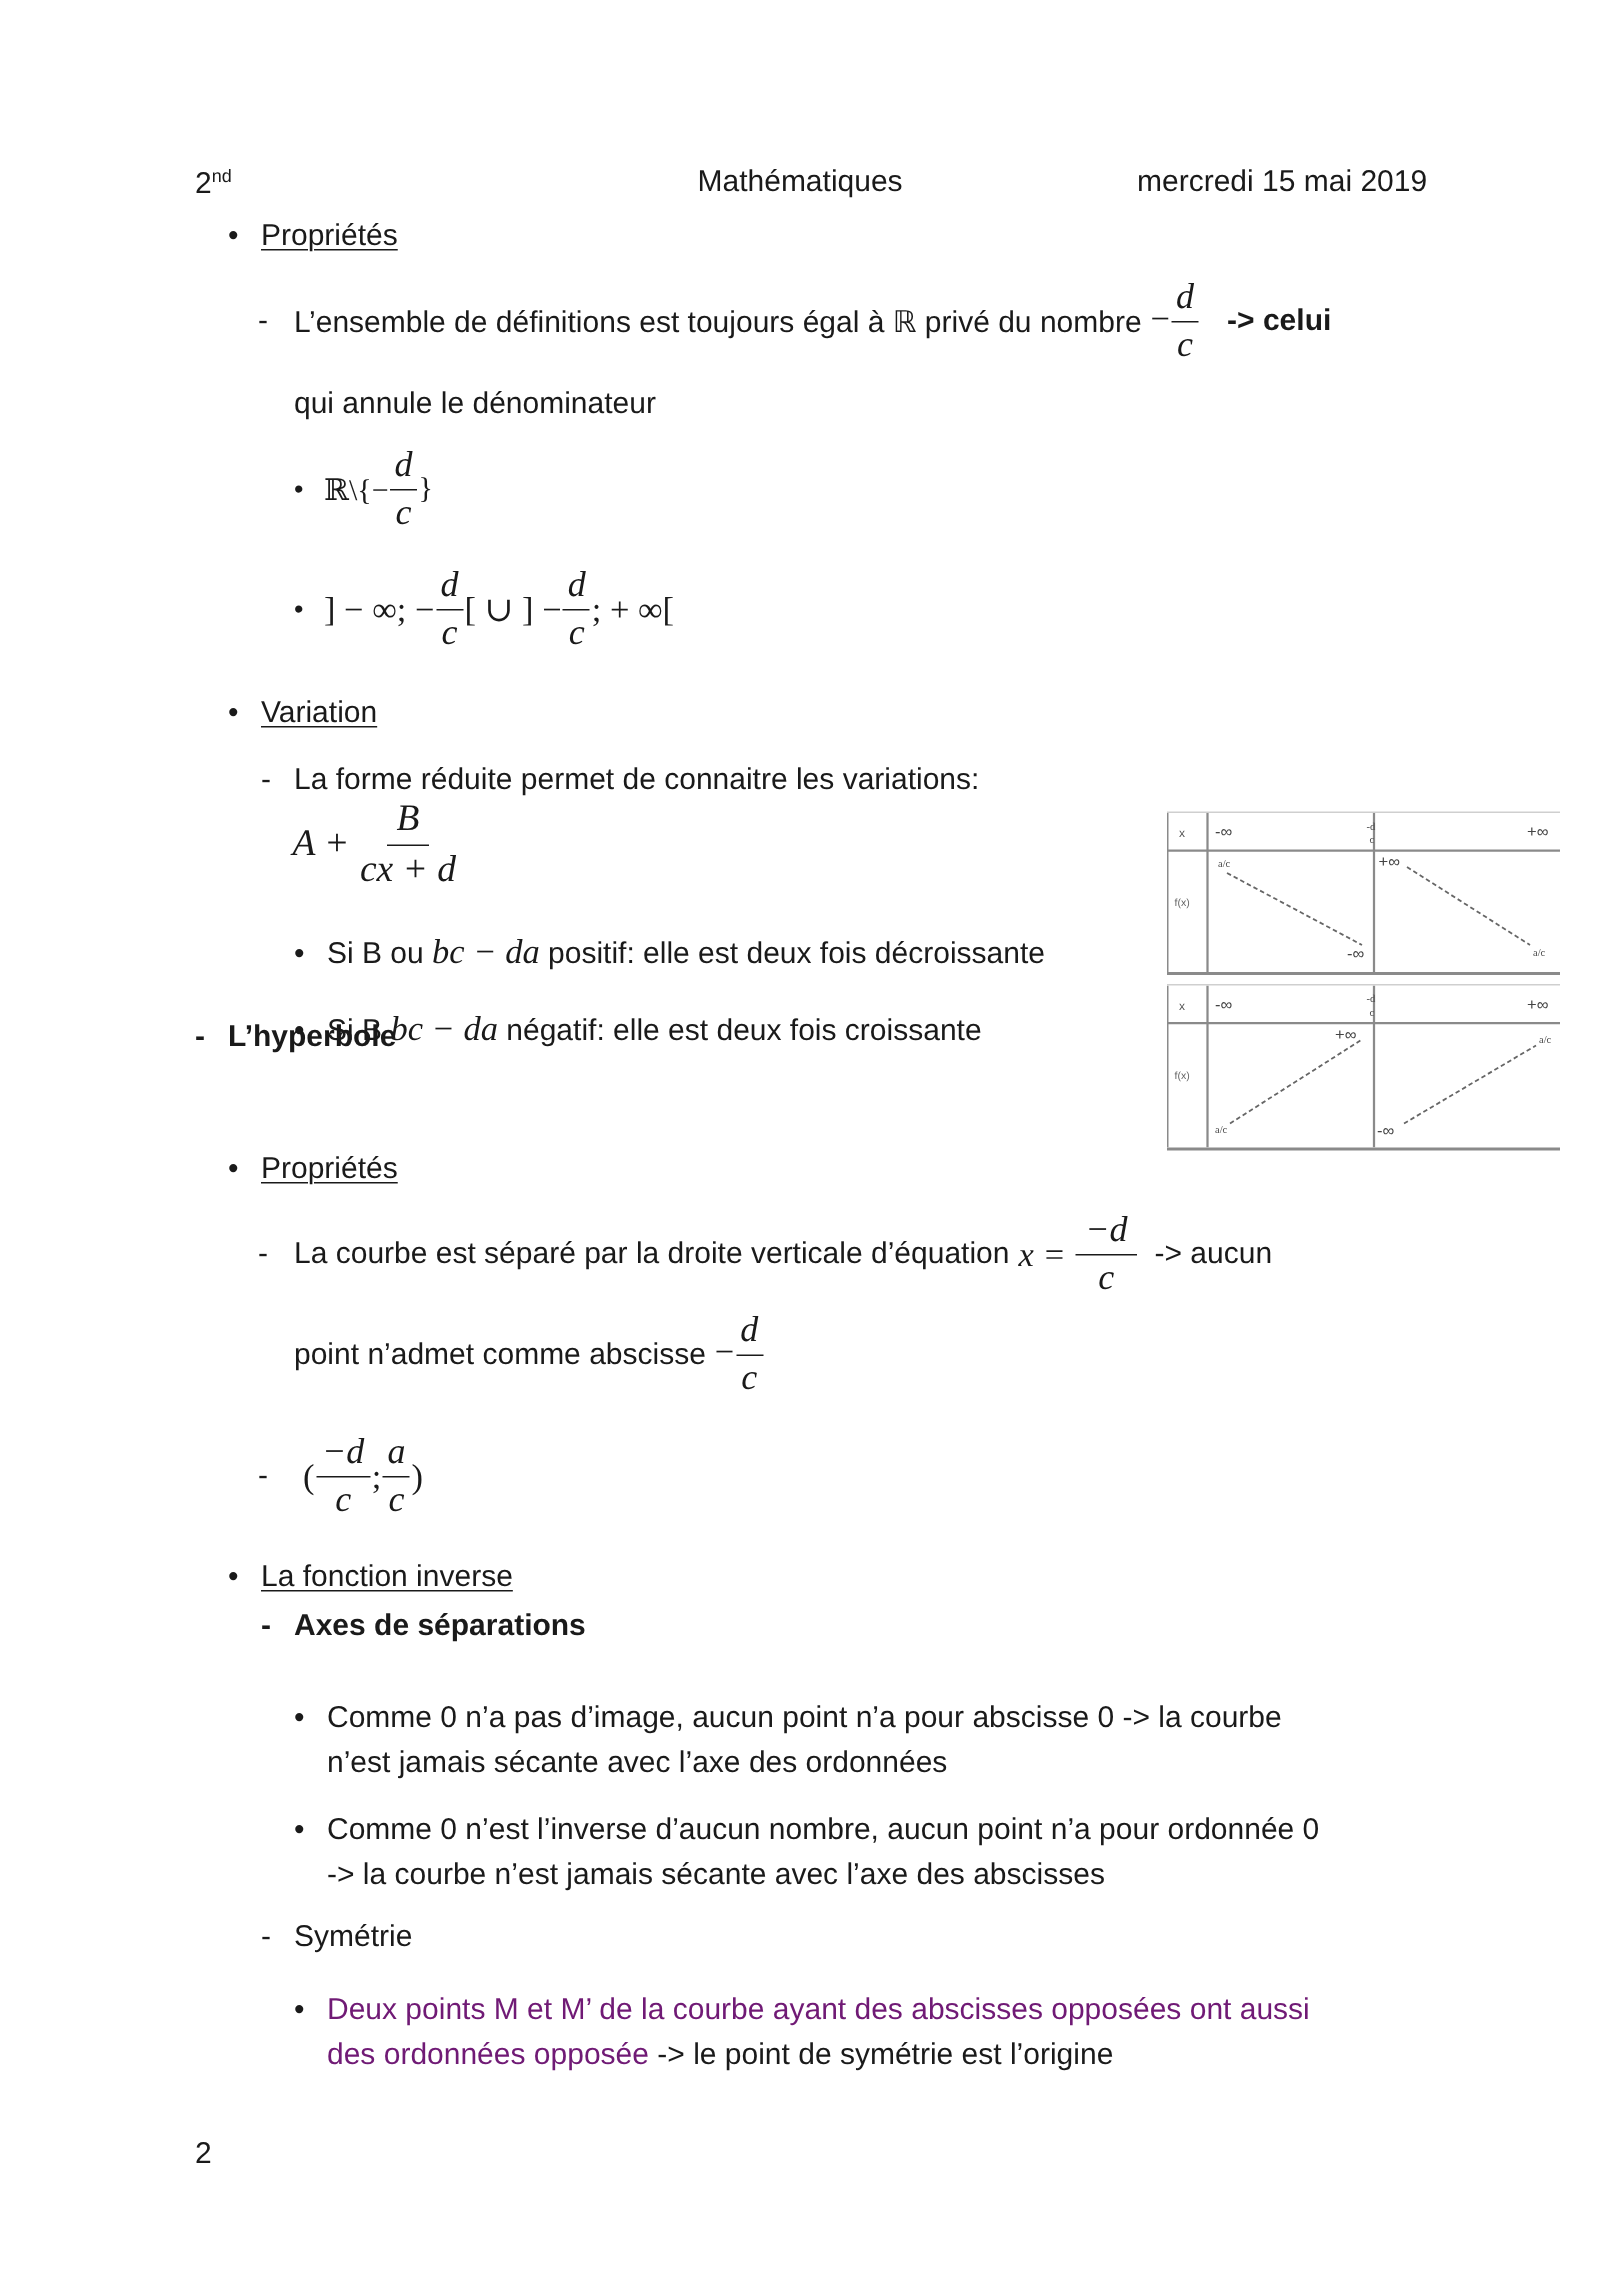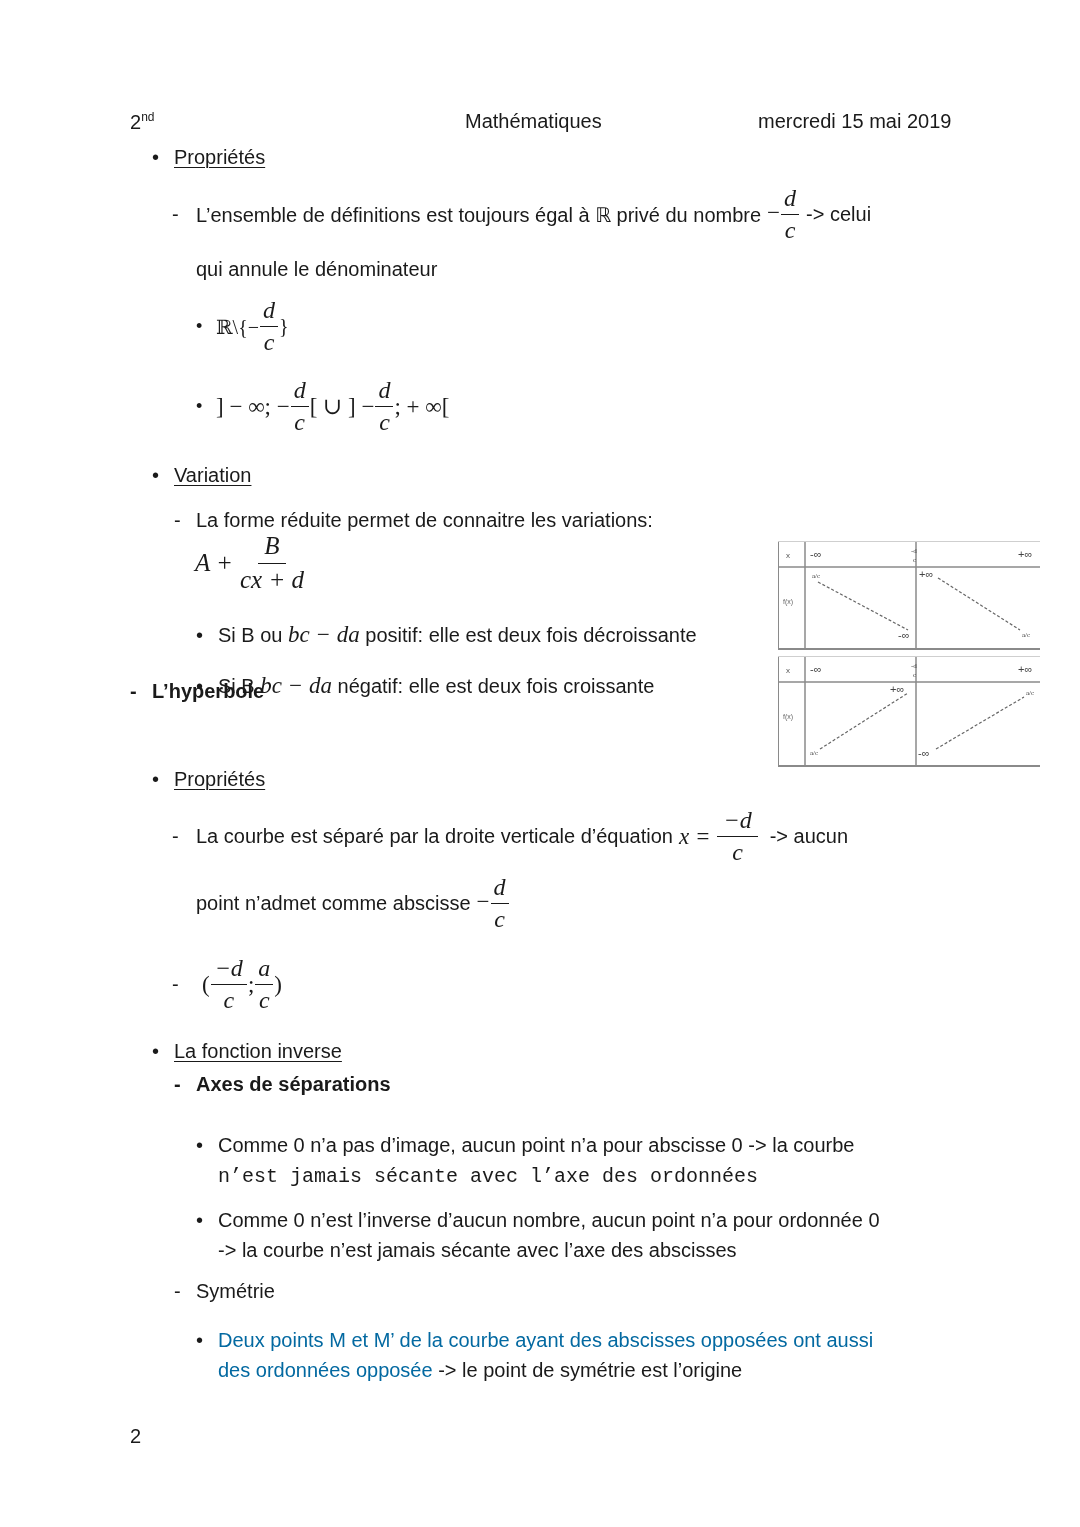--- a/index.html
+++ b/index.html
@@ -7,21 +7,21 @@
          font-family: "Liberation Sans", "DejaVu Sans", sans-serif; color: #1a1a1a; font-size: 20px; }
   .abs { position: absolute; white-space: nowrap; }
   .u { text-decoration: underline; text-underline-offset: 3px; text-decoration-thickness: 1px; }
   .math { font-family: "Liberation Serif", "DejaVu Serif", serif; font-style: italic; font-size: 23px; }
   .mathn { font-family: "Liberation Serif", "DejaVu Serif", serif; font-size: 23px; }
   .frac { display: inline-flex; flex-direction: column; align-items: center; vertical-align: middle;
           font-family: "Liberation Serif", "DejaVu Serif", serif; font-style: italic; font-size: 24px; line-height: 1.05; margin: 0 1px; }
   .frac .num { padding: 0 2px 3px 2px; border-bottom: 1.6px solid #1a1a1a; min-width: 14px; text-align: center; }
   .frac .den { padding: 3px 2px 0 2px; text-align: center; }
   .bullet-dot { display: inline-block; width: 22px; }
-  .red { color: #0369a1; }
+  .red { color: #701a75; }
   .bold { font-weight: bold; }
   .vtable { position: absolute; background: #fff; border-top: 1px solid #cfcfcf; border-bottom: 2px solid #8a8a8a; }
   sup { font-size: 12px; }
 </style>
 </head>
 <body>
 
 <div class="abs" style="left:130px; top:110px;">
   <span>2</span><sup>nd</sup>
 </div>
@@ -34,21 +34,21 @@
 
 <div class="abs" style="left:172px; top:186px; display:flex; align-items:center;">
   <span style="width:24px; display:inline-block;">-</span>
   <span>L’ensemble de définitions est toujours égal à ℝ privé du nombre</span>
   <span style="margin-left:6px;">
     <span class="mathn">−</span><span class="frac">
         <span class="num">d</span>
         <span class="den">c</span>
       </span>
   </span>
-  <span style="margin-left:6px;">-&gt; celui</span>
+  <span style="margin-left:18px;font-weight:bold;">-&gt; celui</span>
 </div>
 <div class="abs" style="left:196px; top:258px;">qui annule le dénominateur</div>
 
 <div class="abs" style="left:196px; top:298px; display:flex; align-items:center;">
   <span style="width:20px; display:inline-block; font-size:18px;">•</span>
   <span class="mathn" style="font-size:20px;">ℝ\{−</span>
   <span class="frac">
       <span class="num">d</span>
       <span class="den">c</span>
     </span>
@@ -179,21 +179,21 @@
 </div>
 
 <div class="abs" style="left:152px; top:1040px;">
   <span class="bullet-dot">•</span><span class="u">La fonction inverse</span>
 </div>
 <div class="abs" style="left:174px; top:1073px;font-weight:bold;">
   <span style="width:22px; display:inline-block;">-</span><span>Axes de séparations</span>
 </div>
 <div class="abs" style="left:196px; top:1130px; line-height:30px;">
   <span class="bullet-dot">•</span><span>Comme 0 n’a pas d’image, aucun point n’a pour abscisse 0 -&gt; la courbe</span><br>
-  <span style="padding-left:22px;font-family:Liberation Mono, monospace;">n’est jamais sécante avec l’axe des ordonnées</span>
+  <span style="padding-left:22px;">n’est jamais sécante avec l’axe des ordonnées</span>
 </div>
 <div class="abs" style="left:196px; top:1205px; line-height:30px;">
   <span class="bullet-dot">•</span><span>Comme 0 n’est l’inverse d’aucun nombre, aucun point n’a pour ordonnée 0</span><br>
   <span style="padding-left:22px;">-&gt; la courbe n’est jamais sécante avec l’axe des abscisses</span>
 </div>
 <div class="abs" style="left:174px; top:1280px;">
   <span style="width:22px; display:inline-block;">-</span><span>Symétrie</span>
 </div>
 <div class="abs" style="left:196px; top:1325px; line-height:30px;">
   <span class="bullet-dot">•</span><span class="red">Deux points M et M’ de la courbe ayant des abscisses opposées ont aussi</span><br>

